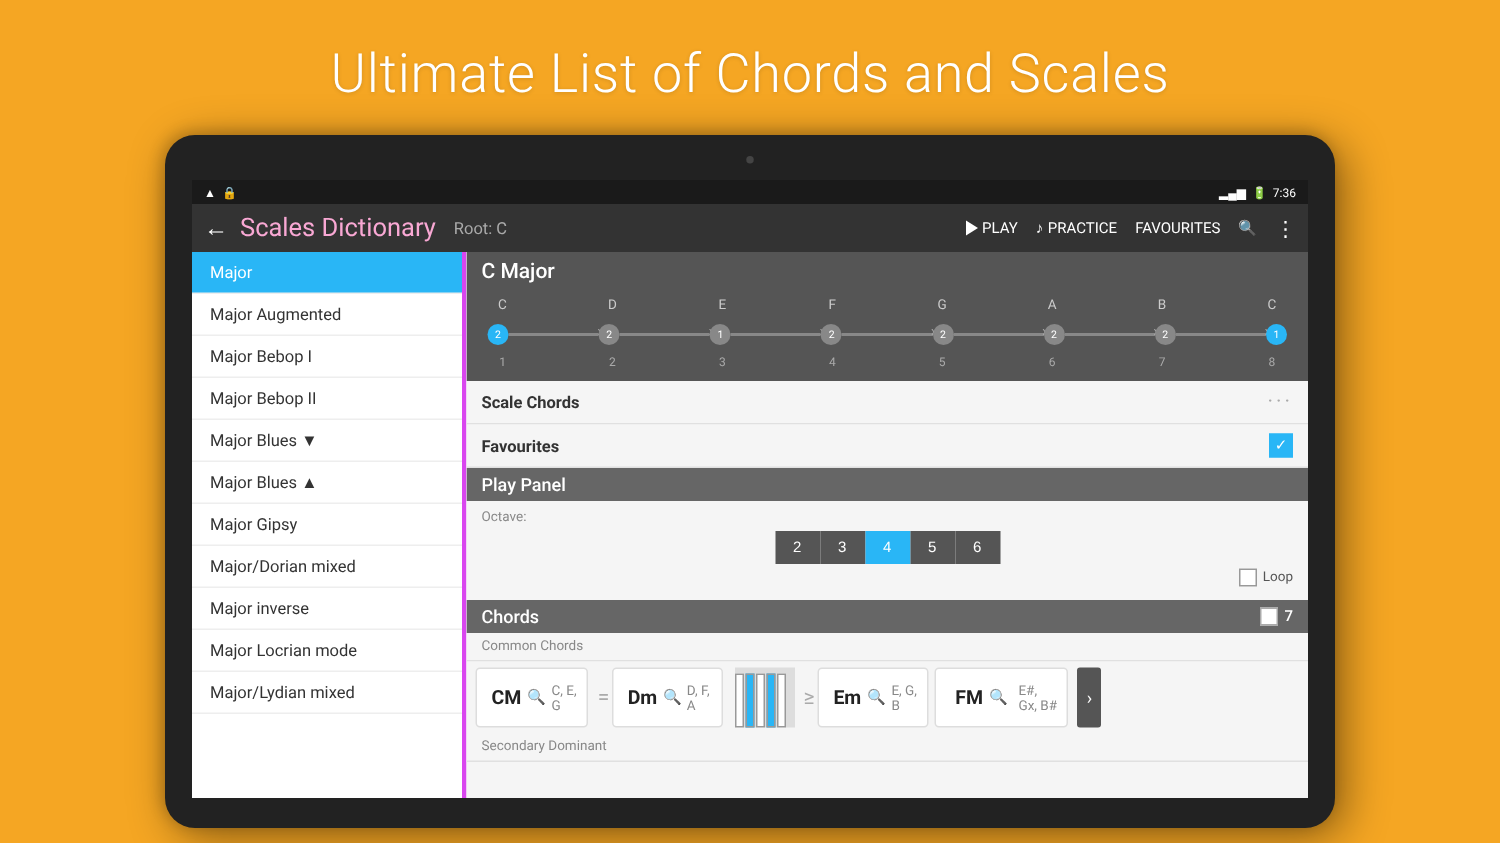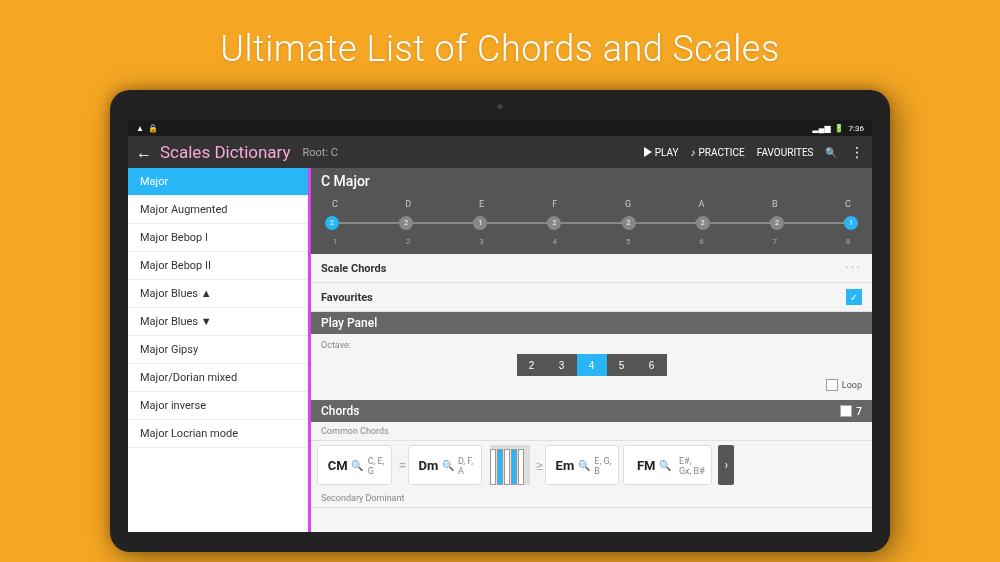--- a/index.html
+++ b/index.html
@@ -471,26 +471,27 @@
       </div>
     </div>
 
     <div class="content">
 
       <div class="sidebar">
         <div class="sidebar-item active">Major</div>
         <div class="sidebar-item">Major Augmented</div>
         <div class="sidebar-item">Major Bebop I</div>
         <div class="sidebar-item">Major Bebop II</div>
+        <div class="sidebar-item">Major Blues ▼</div>
         <div class="sidebar-item">Major Blues ▲</div>
-        <div class="sidebar-item">Major Blues ▼</div>
         <div class="sidebar-item">Major Gipsy</div>
         <div class="sidebar-item">Major/Dorian mixed</div>
         <div class="sidebar-item">Major inverse</div>
         <div class="sidebar-item">Major Locrian mode</div>
+        <div class="sidebar-item">Major/Lydian mixed</div>
       </div>
 
       <div class="main-panel">
 
         <div class="scale-header">C Major</div>
 
         <div class="scale-diagram">
           <div class="scale-notes-row">
             <span style="color:#ccc;font-size:9px;width:20px;text-align:center;">C</span>
             <span style="color:#ccc;font-size:9px;width:20px;text-align:center;">D</span>

